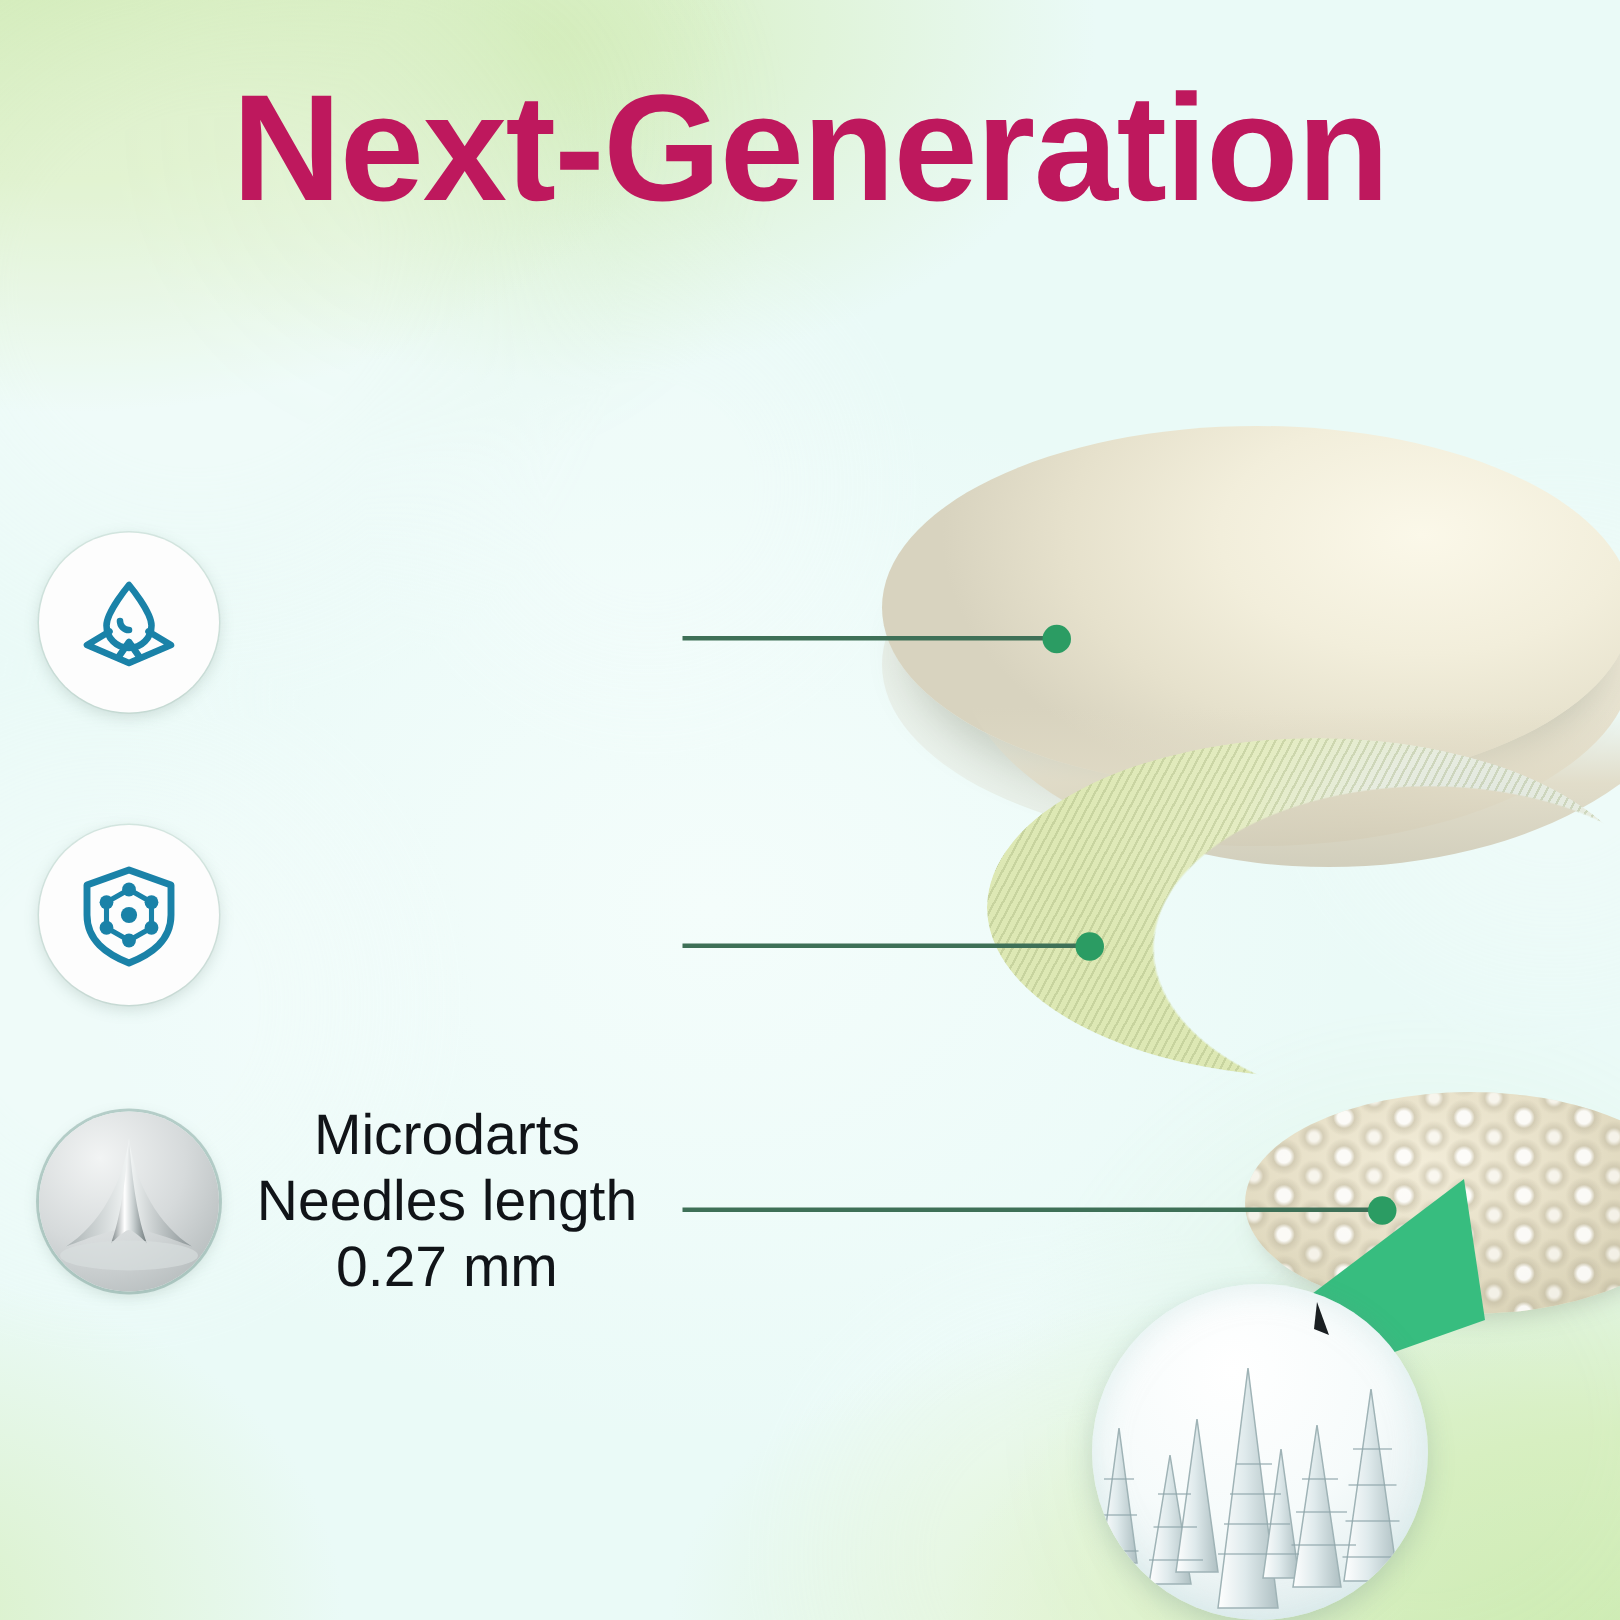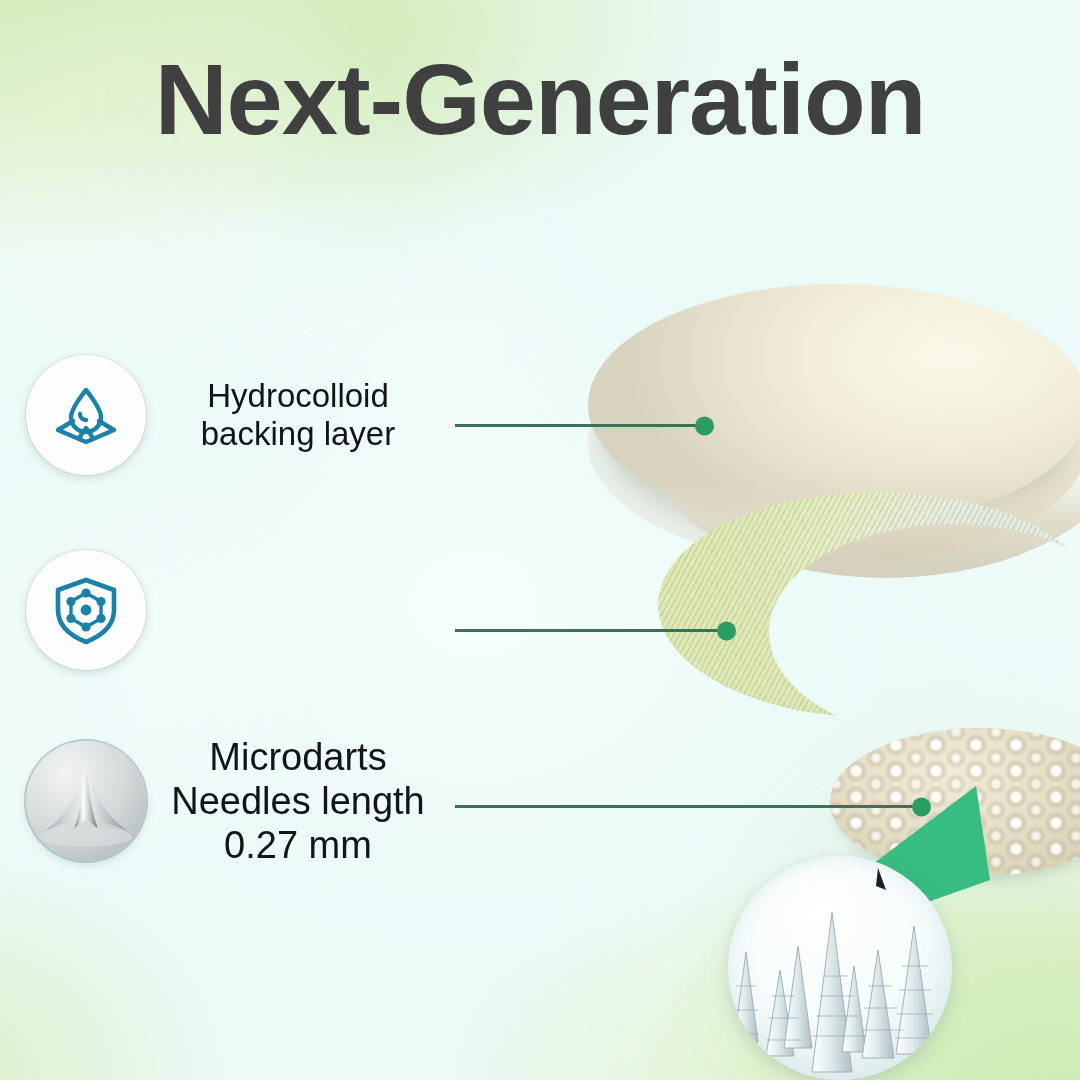--- a/index.html
+++ b/index.html
@@ -39,21 +39,21 @@
       radial-gradient(circle at 40% 30%, rgba(255,255,255,.55) 0 7%, rgba(255,255,255,0) 19%),
       radial-gradient(circle at 88% 88%, rgba(185,222,155,.38) 0 8%, rgba(255,255,255,0) 21%),
       radial-gradient(circle at 66% 96%, rgba(255,255,255,.55) 0 7%, rgba(255,255,255,0) 18%),
       radial-gradient(circle at 96% 46%, rgba(255,255,255,.60) 0 6%, rgba(255,255,255,0) 17%);
   }
 
   
   #header { position:absolute; left:0; right:0; top:48px; text-align:center; }
   #title {
     font-size:101px; font-weight:bold; letter-spacing:-1px;
-    color:#404040; line-height:1.02;
+    color:#be185d; line-height:1.02;
   }
   #subtitle {
     margin-top:14px; font-size:45px; font-weight:normal;
     color:#22303a; letter-spacing:.2px;
   }
 
   
   .feature { position:absolute; left:0; display:flex; align-items:center; }
   #feature-0 { top:355px; }
   #feature-1 { top:550px; }
@@ -240,22 +240,20 @@
 
 <div class="feature" id="feature-0">
   <div class="badge">
     <svg width="74" height="74" viewBox="0 0 74 74" fill="none" stroke="#1a82a8" stroke-width="4.4" stroke-linecap="round" stroke-linejoin="round">
       <path d="M37 12 C37 12 22 30 22 39 a15 15 0 0 0 30 0 C52 30 37 12 37 12 Z"></path>
       <path d="M31 36 a6 6 0 0 0 6 6"></path>
       <path d="M24 43 L9 52 L37 64 L65 52 L50 43"></path>
       <path d="M30 60 L37 50 L44 60"></path>
     </svg>
   </div>
-  <div class="label">Hydrocolloid
-backing layer</div>
 </div>
 
 <div class="feature" id="feature-1">
   <div class="badge">
     <svg width="76" height="76" viewBox="0 0 76 76" fill="none" stroke="#1a82a8" stroke-width="4.6" stroke-linejoin="round">
       <path d="M38 8 L66 18 v20 c0 17 -13 26 -28 32 C23 64 10 55 10 38 V18 Z"></path>
       <g fill="#1a82a8" stroke="none">
         <circle cx="38" cy="38" r="5.4"></circle>
         <circle cx="38" cy="21" r="4.6"></circle>
         <circle cx="53" cy="29.5" r="4.6"></circle>

